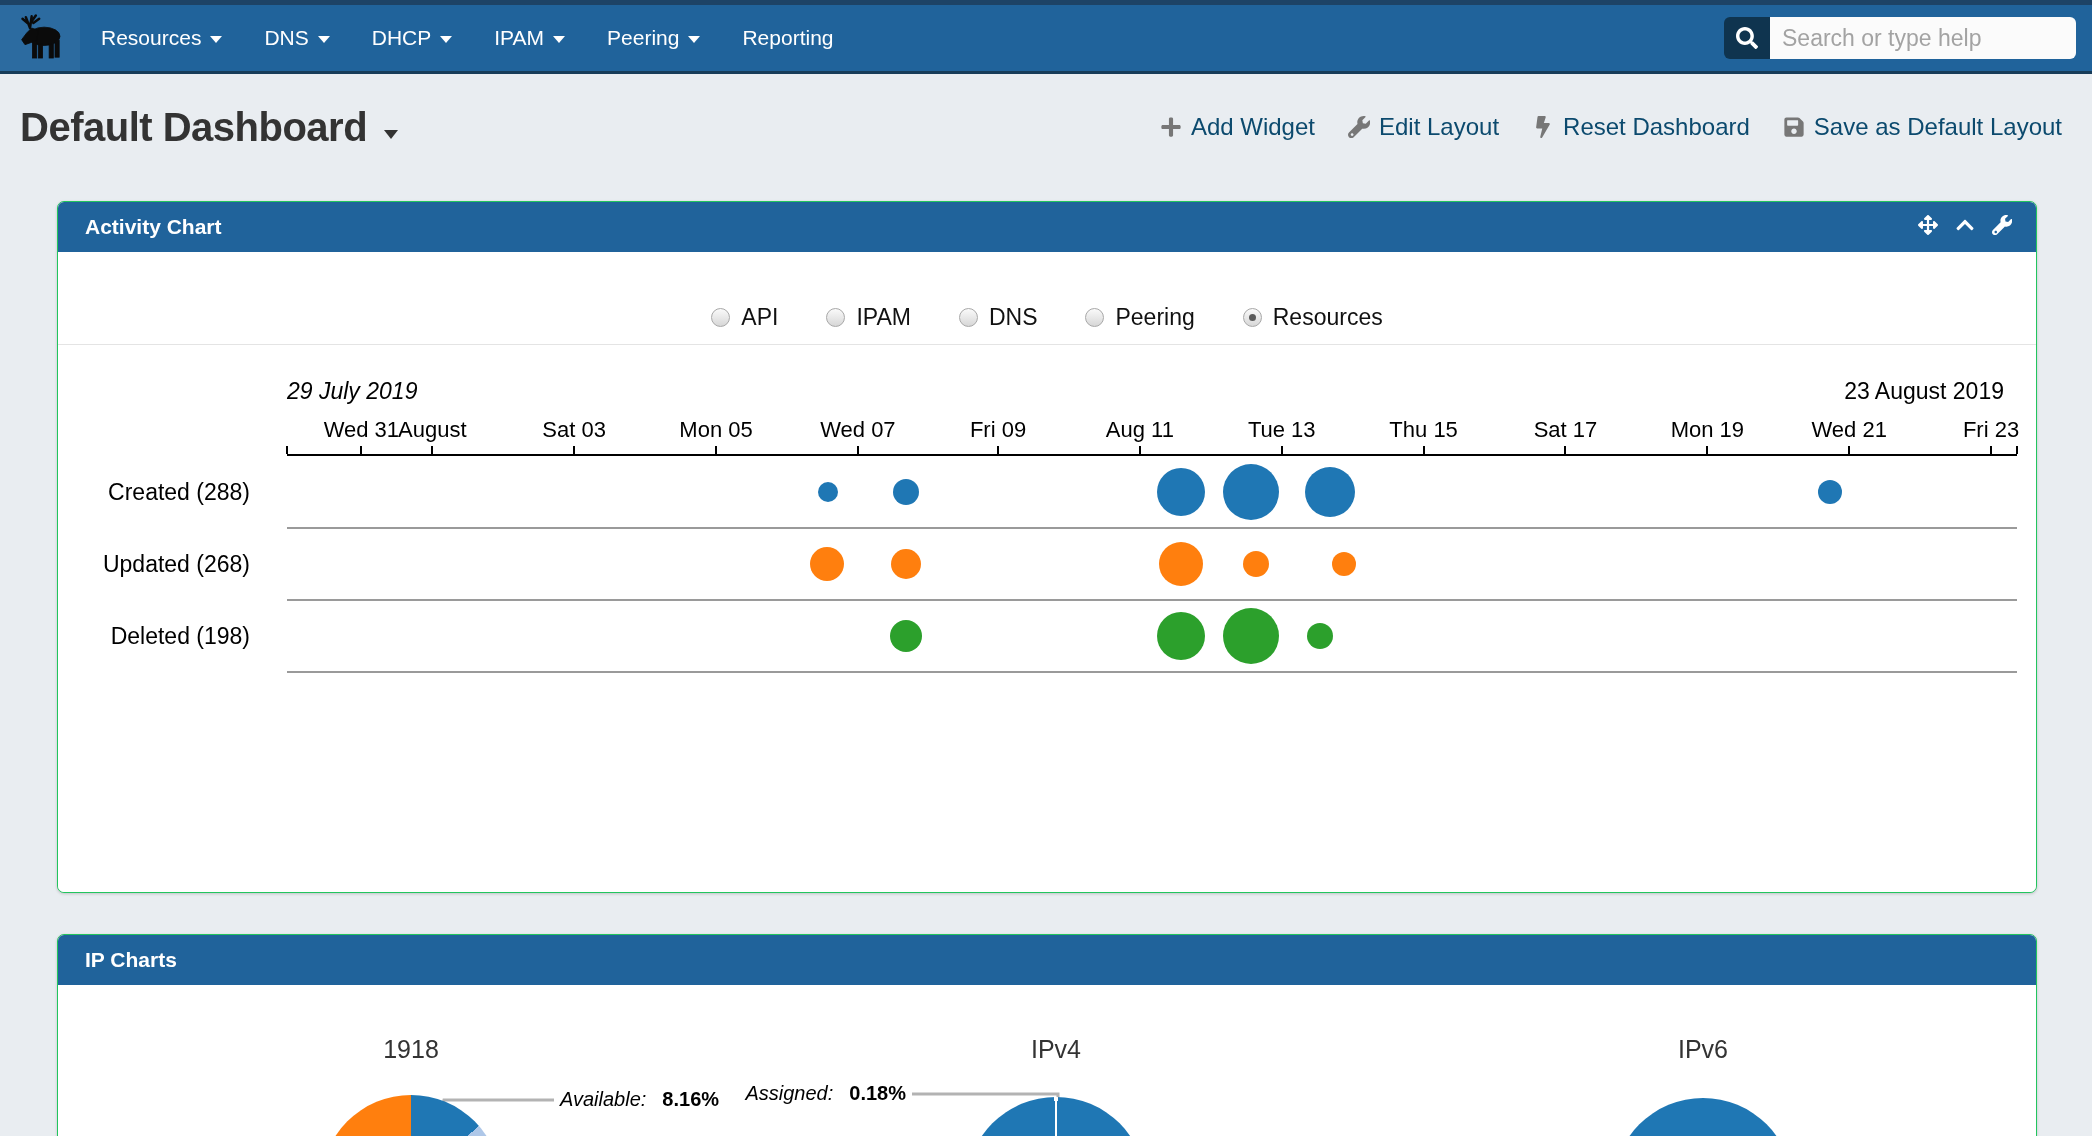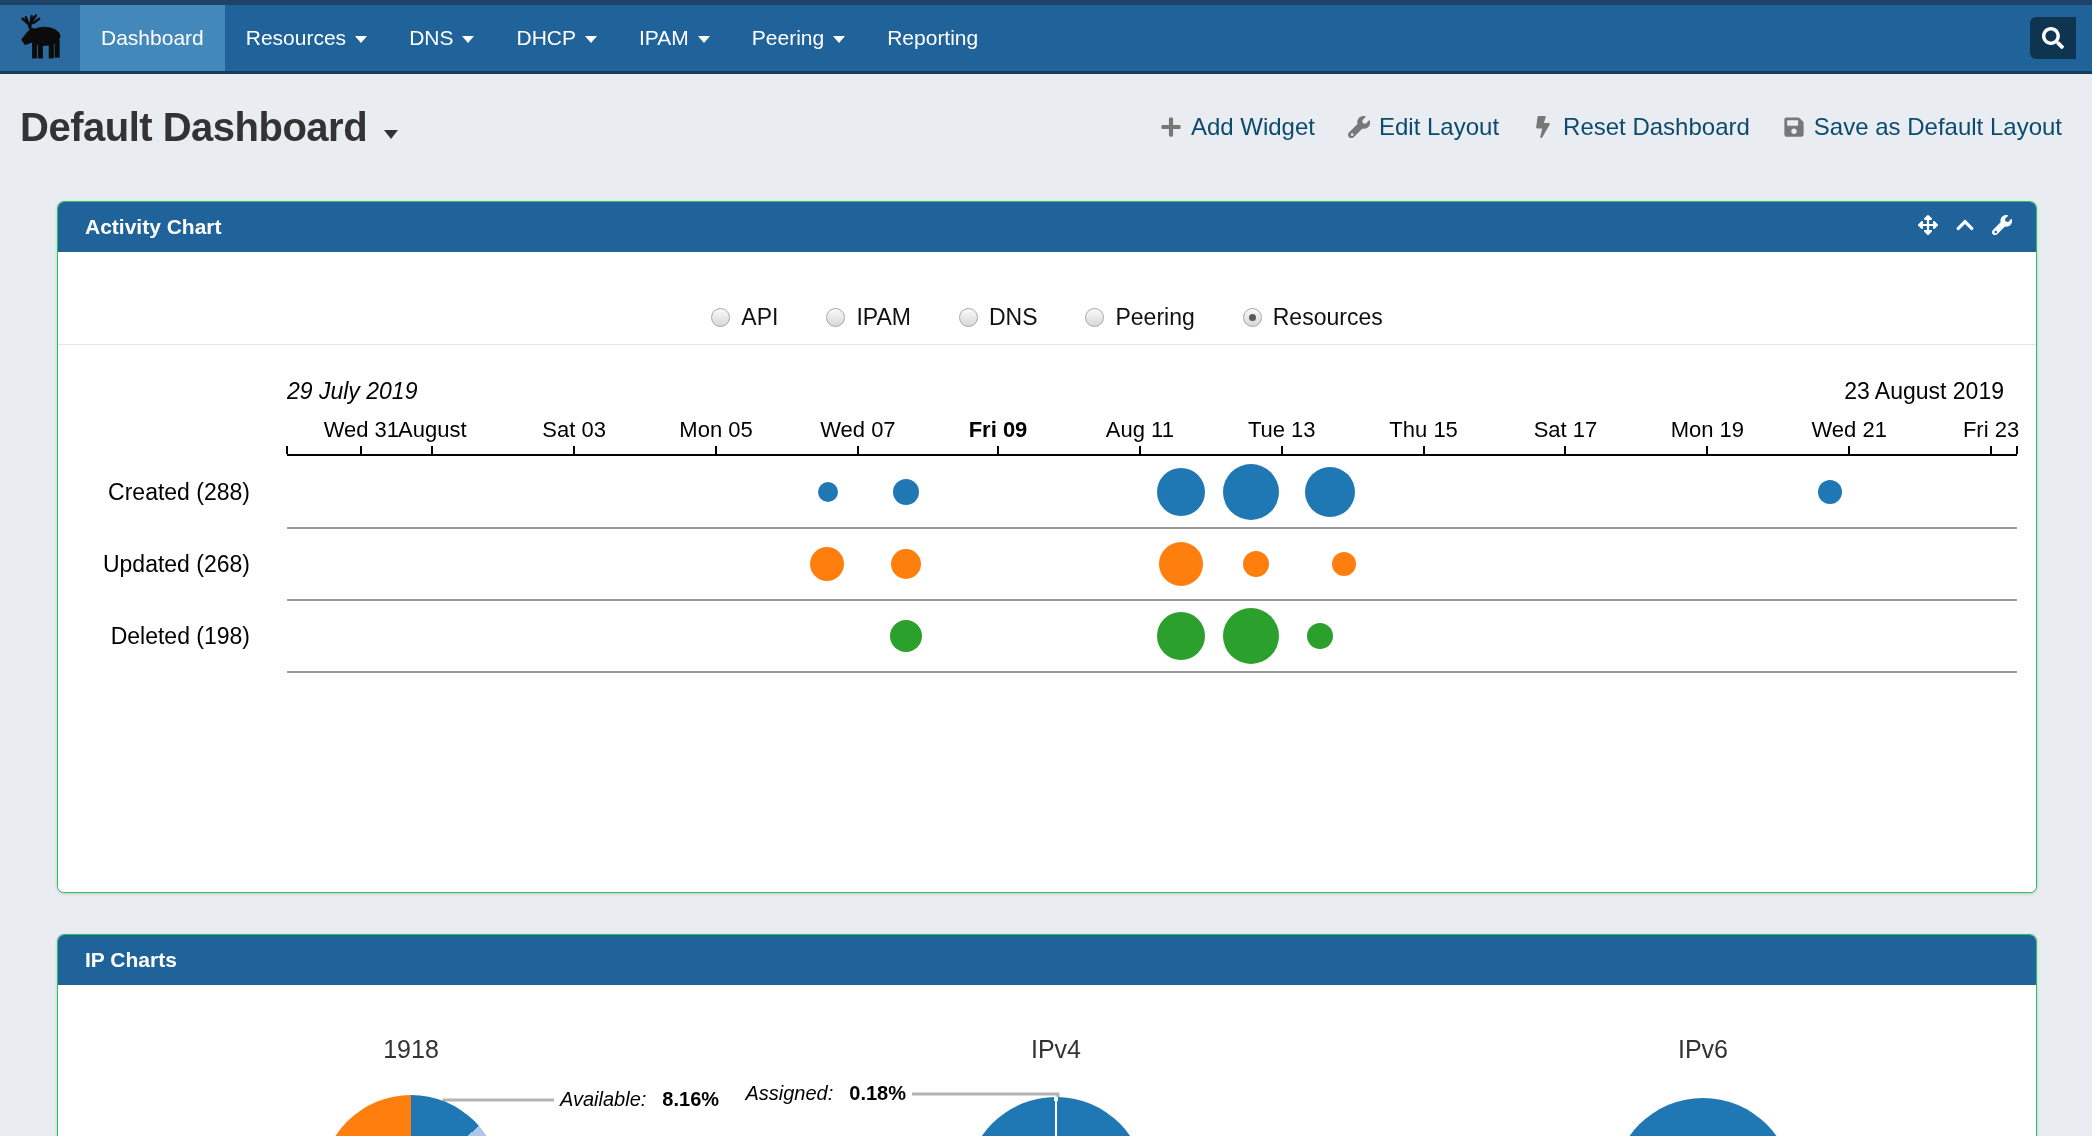--- a/index.html
+++ b/index.html
@@ -75,23 +75,20 @@
           <ellipse cx="37" cy="28" rx="19" ry="11"></ellipse>
           <polygon points="22,18 30,21 28,33 14,38 10,32 16,24"></polygon>
           <rect x="23" y="34" width="5" height="20"></rect>
           <rect x="30" y="37" width="5" height="17"></rect>
           <rect x="43" y="37" width="5" height="17"></rect>
           <rect x="50" y="33" width="5" height="20"></rect>
         </g>
       </svg>
     </div>
     <div class="nav-items">
-        <div class="nav-item active">
-          <span>Dashboard</span>
-        </div>
         <div class="nav-item">
           <span>Resources</span>
           <span class="caret-down"></span>
         </div>
         <div class="nav-item">
           <span>DNS</span>
           <span class="caret-down"></span>
         </div>
         <div class="nav-item">
           <span>DHCP</span>
@@ -108,20 +105,21 @@
         <div class="nav-item">
           <span>Reporting</span>
         </div>
       </div>
     <div class="search">
       <div class="search-btn">
           <svg viewBox="0 0 512 512" width="22" height="22">
             <path d="M505 442.7L405.3 343c-4.5-4.5-10.6-7-17-7H372c27.6-35.3 44-79.7 44-128C416 93.1 322.9 0 208 0S0 93.1 0 208s93.1 208 208 208c48.3 0 92.7-16.4 128-44v16.3c0 6.4 2.5 12.5 7 17l99.7 99.7c9.4 9.4 24.6 9.4 33.9 0l28.3-28.3c9.4-9.3 9.4-24.5.1-33.9zM208 336c-70.7 0-128-57.2-128-128 0-70.7 57.2-128 128-128 70.7 0 128 57.2 128 128 0 70.7-57.2 128-128 128z" fill="#fff"></path>
           </svg>
         </div>
+      <input class="search-input" type="text" placeholder="Search or type help" style="">
     </div>
   </div>
 
   <div class="page-header">
     <span class="page-title">Default Dashboard</span>
     <span class="title-caret"></span>
     <div class="toolbar">
         <div class="tool-btn">
           <svg viewBox="0 0 448 512" width="22" height="22">
             <path d="M416 208H272V64c0-17.67-14.33-32-32-32h-32c-17.67 0-32 14.33-32 32v144H32c-17.67 0-32 14.33-32 32v32c0 17.67 14.33 32 32 32h144v144c0 17.67 14.33 32 32 32h32c17.67 0 32-14.33 32-32V304h144c17.67 0 32-14.33 32-32v-32c0-17.67-14.33-32-32-32z" fill="#777"></path>
@@ -196,21 +194,21 @@
           <div class="tick-label" style="left: 303.39px;">Wed 31</div>
           <div class="tick-mark" style="left: 373.32px;"></div>
           <div class="tick-label" style="left: 374.32px;">August</div>
           <div class="tick-mark" style="left: 515.18px;"></div>
           <div class="tick-label" style="left: 516.18px;">Sat 03</div>
           <div class="tick-mark" style="left: 657.04px;"></div>
           <div class="tick-label" style="left: 658.04px;">Mon 05</div>
           <div class="tick-mark" style="left: 798.9px;"></div>
           <div class="tick-label" style="left: 799.9px;">Wed 07</div>
           <div class="tick-mark" style="left: 939.03px;"></div>
-          <div class="tick-label" style="left: 940.03px; font-weight: bold;">Fri 09</div>
+          <div class="tick-label" style="left: 940.03px;">Fri 09</div>
           <div class="tick-mark" style="left: 1080.89px;"></div>
           <div class="tick-label" style="left: 1081.89px;">Aug 11</div>
           <div class="tick-mark" style="left: 1222.75px;"></div>
           <div class="tick-label" style="left: 1223.75px;">Tue 13</div>
           <div class="tick-mark" style="left: 1364.61px;"></div>
           <div class="tick-label" style="left: 1365.61px;">Thu 15</div>
           <div class="tick-mark" style="left: 1506.47px;"></div>
           <div class="tick-label" style="left: 1507.47px;">Sat 17</div>
           <div class="tick-mark" style="left: 1648.33px;"></div>
           <div class="tick-label" style="left: 1649.33px;">Mon 19</div>

